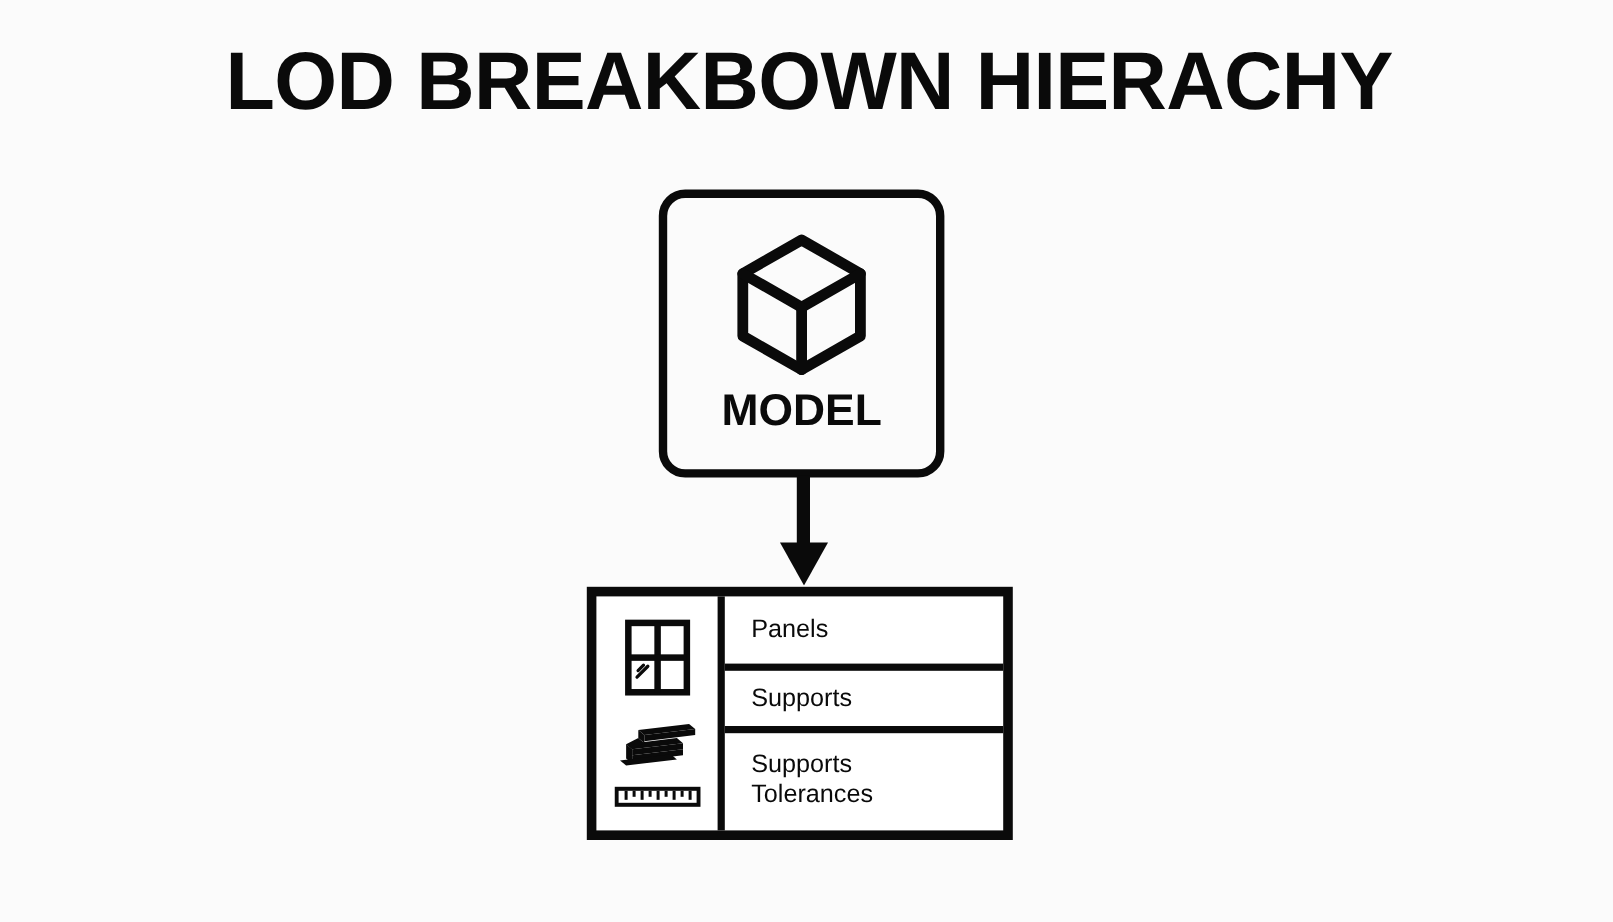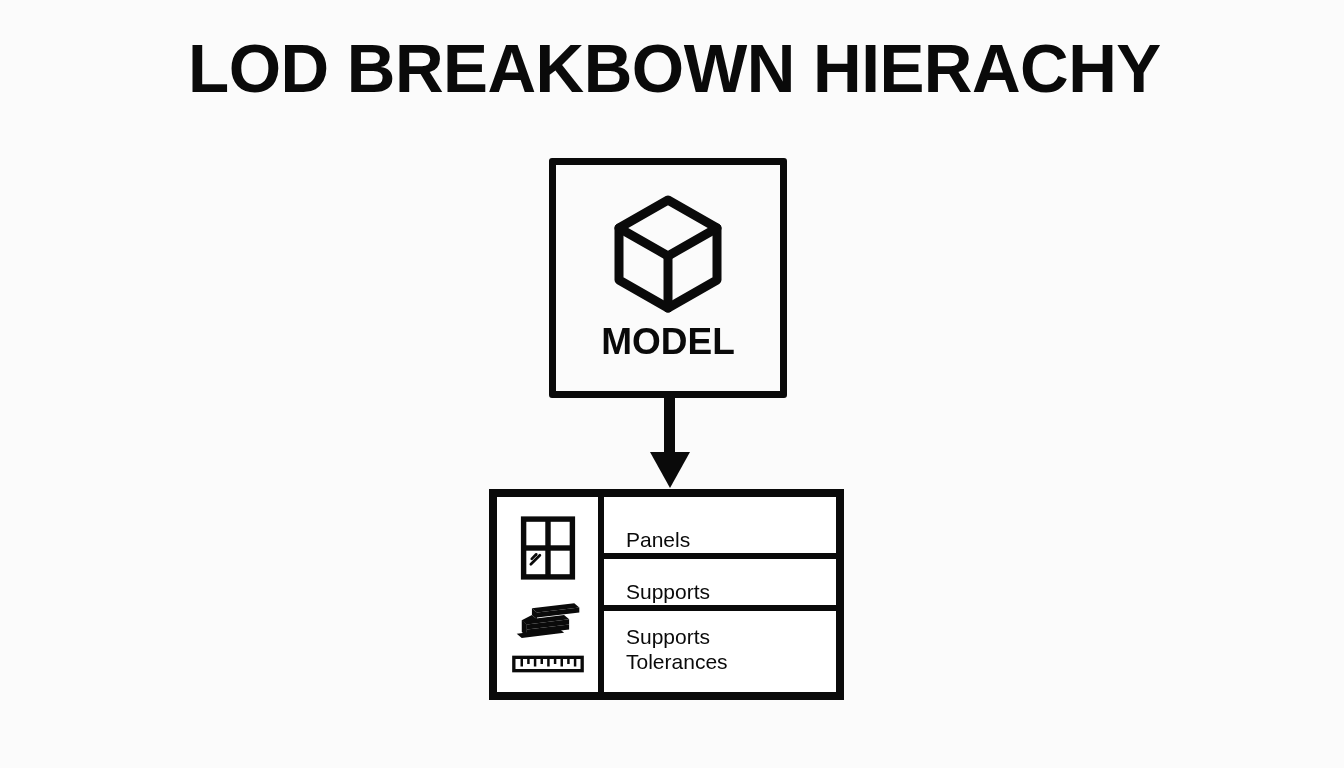--- a/index.html
+++ b/index.html
@@ -40,21 +40,21 @@
   }
 
   
   .model-node {
     position: absolute;
     left: 549px;
     top: 158px;
     width: 238px;
     height: 240px;
     border: 7px solid #0a0a0a;
-    border-radius: 3px;
+    border-radius: 22px;
     background: #fbfbfb;
     box-sizing: border-box;
   }
   .model-icon {
     position: absolute;
     left: 50%;
     top: 30px;
     transform: translateX(-50%);
     width: 112px;
     height: 118px;
@@ -113,21 +113,21 @@
   .icon-ruler   { top: 152px; height: 30px; }
 
   .rows-column {
     flex: 1 1 auto;
     display: flex;
     flex-direction: column;
     box-sizing: border-box;
   }
   .table-row {
     display: flex;
-    align-items: flex-end;
+    align-items: center;
     padding-left: 22px;
     box-sizing: border-box;
     color: #0a0a0a;
     font-size: 21px;
     font-weight: 400;
     line-height: 1.17;
   }
   .table-row.row-1 { height: 62px; border-bottom: 6px solid #0a0a0a; }
   .table-row.row-2 { height: 52px; border-bottom: 6px solid #0a0a0a; }
   .table-row.row-3 { flex: 1 1 auto; align-items: flex-start; padding-top: 14px; }

